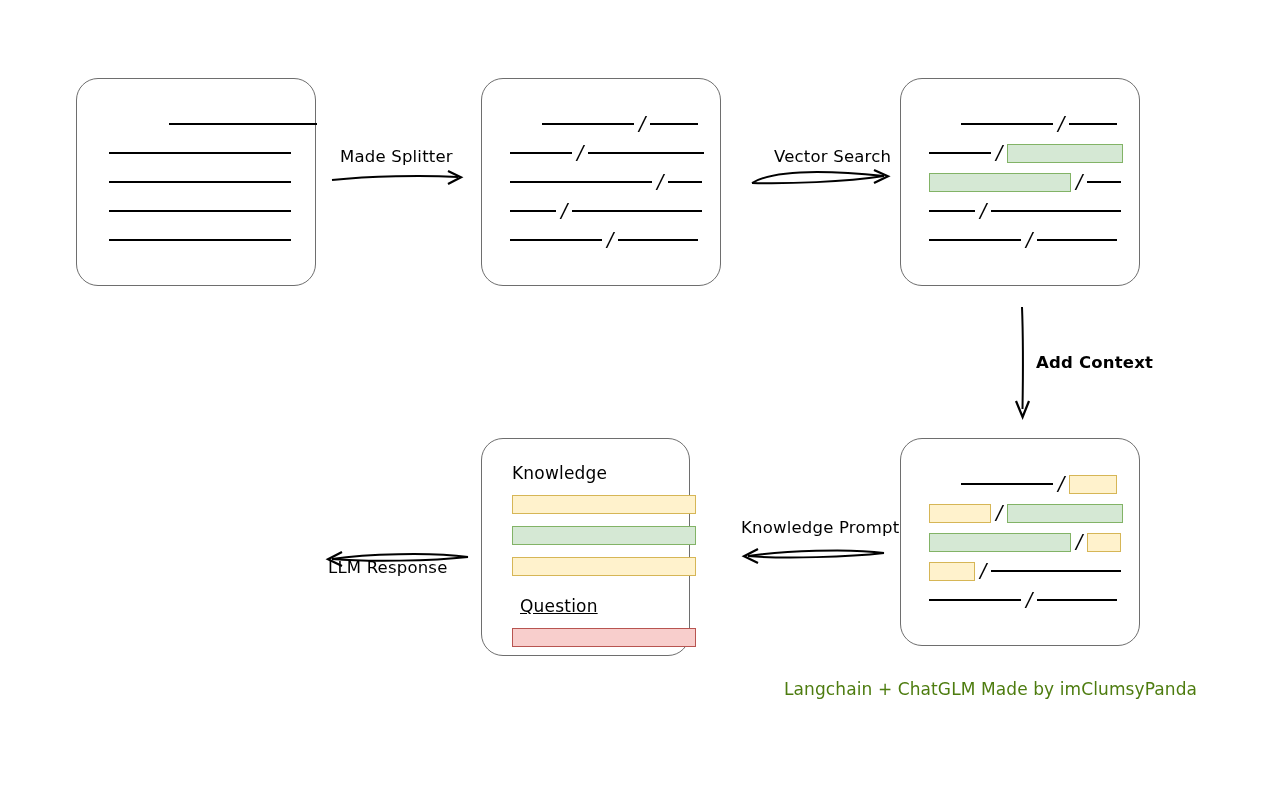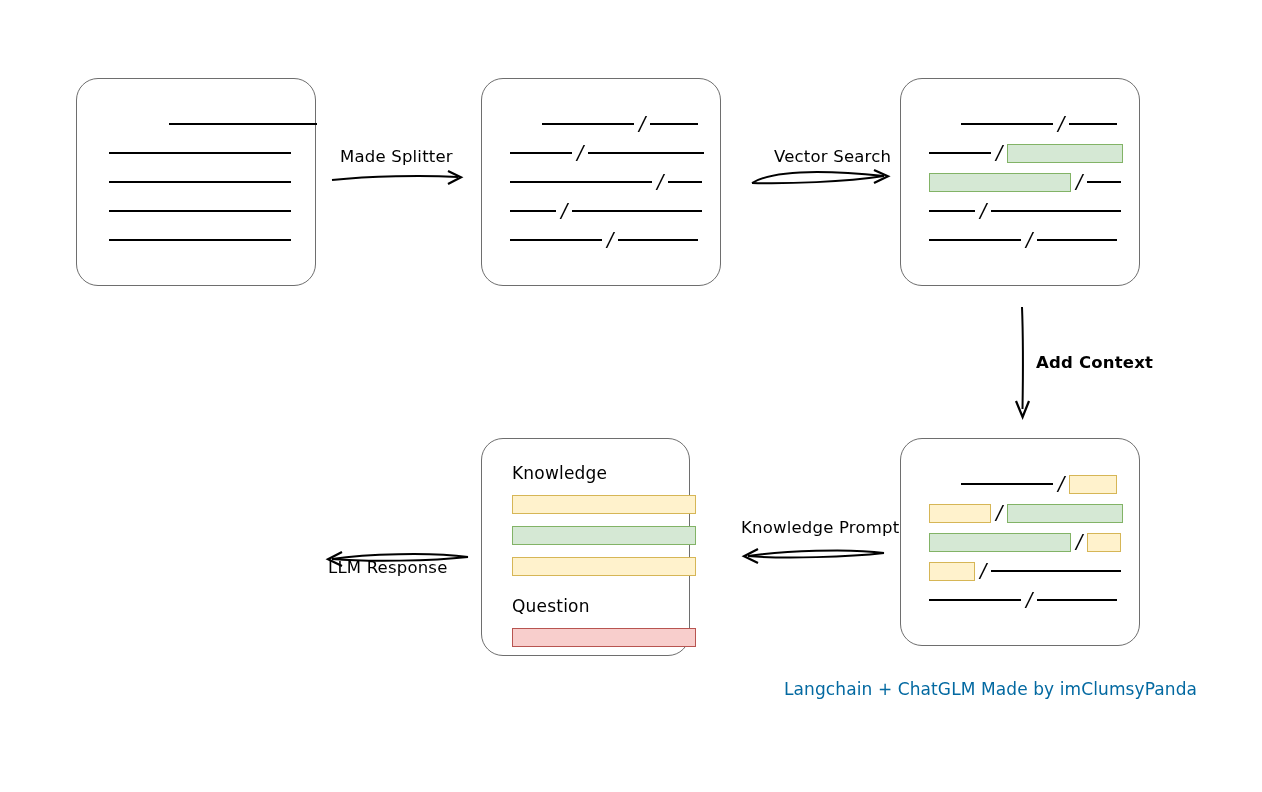--- a/index.html
+++ b/index.html
@@ -71,21 +71,21 @@
     position: absolute;
     font-size: 16.5px;
     letter-spacing: 0.2px;
     color: #000;
     white-space: nowrap;
   }
   .footer-text {
     position: absolute;
     font-size: 17px;
     letter-spacing: 0.1px;
-    color: #0369a1;
+    color: #4d7c0f;
     white-space: nowrap;
   }
   svg.edge {
     position: absolute;
     overflow: visible;
   }
   svg.edge path { fill: none; stroke: #000; stroke-width: 2; }
   svg.edge path.head { fill: none; stroke: #000; stroke-width: 2.2; }
 </style>
 </head>
@@ -199,21 +199,21 @@
     <path d="M148,9 C112,13 48,14 12,11"></path>
     <path class="head" d="M22,4 L8,11.2 L22,18"></path>
   </svg>
 
   <div class="node-box" id="node-prompt" style="left:481px; top:438px; width:209px; height:218px;">
     <div class="prompt-body">
         <div class="box-label" style="left: 30px; top: 24px;">Knowledge</div>
         <div class="hl hl-yellow" style="position: absolute; left: 30px; top: 56px; width: 184px;"></div>
         <div class="hl hl-green" style="position: absolute; left: 30px; top: 87px; width: 184px;"></div>
         <div class="hl hl-yellow" style="position: absolute; left: 30px; top: 118px; width: 184px;"></div>
-        <div class="box-label" style="left: 30px; top: 157px;">Question</div>
+        <div class="box-label" style="left: 38px; top: 157px; text-decoration: underline;">Question</div>
         <div class="hl hl-red" style="position: absolute; left: 30px; top: 189px; width: 184px;"></div>
       </div>
   </div>
 
   <div class="edge-label" style="left:741px; top:518px;">Knowledge Prompt</div>
   <svg class="edge" style="left:736px; top:545px; width:152px; height:24px;" viewBox="0 0 152 24">
     <path d="M148,8 C112,3 48,6 12,11"></path>
     <path d="M148,8 C114,12 48,14 12,11"></path>
     <path class="head" d="M22,4 L8,11.2 L22,18"></path>
   </svg>

